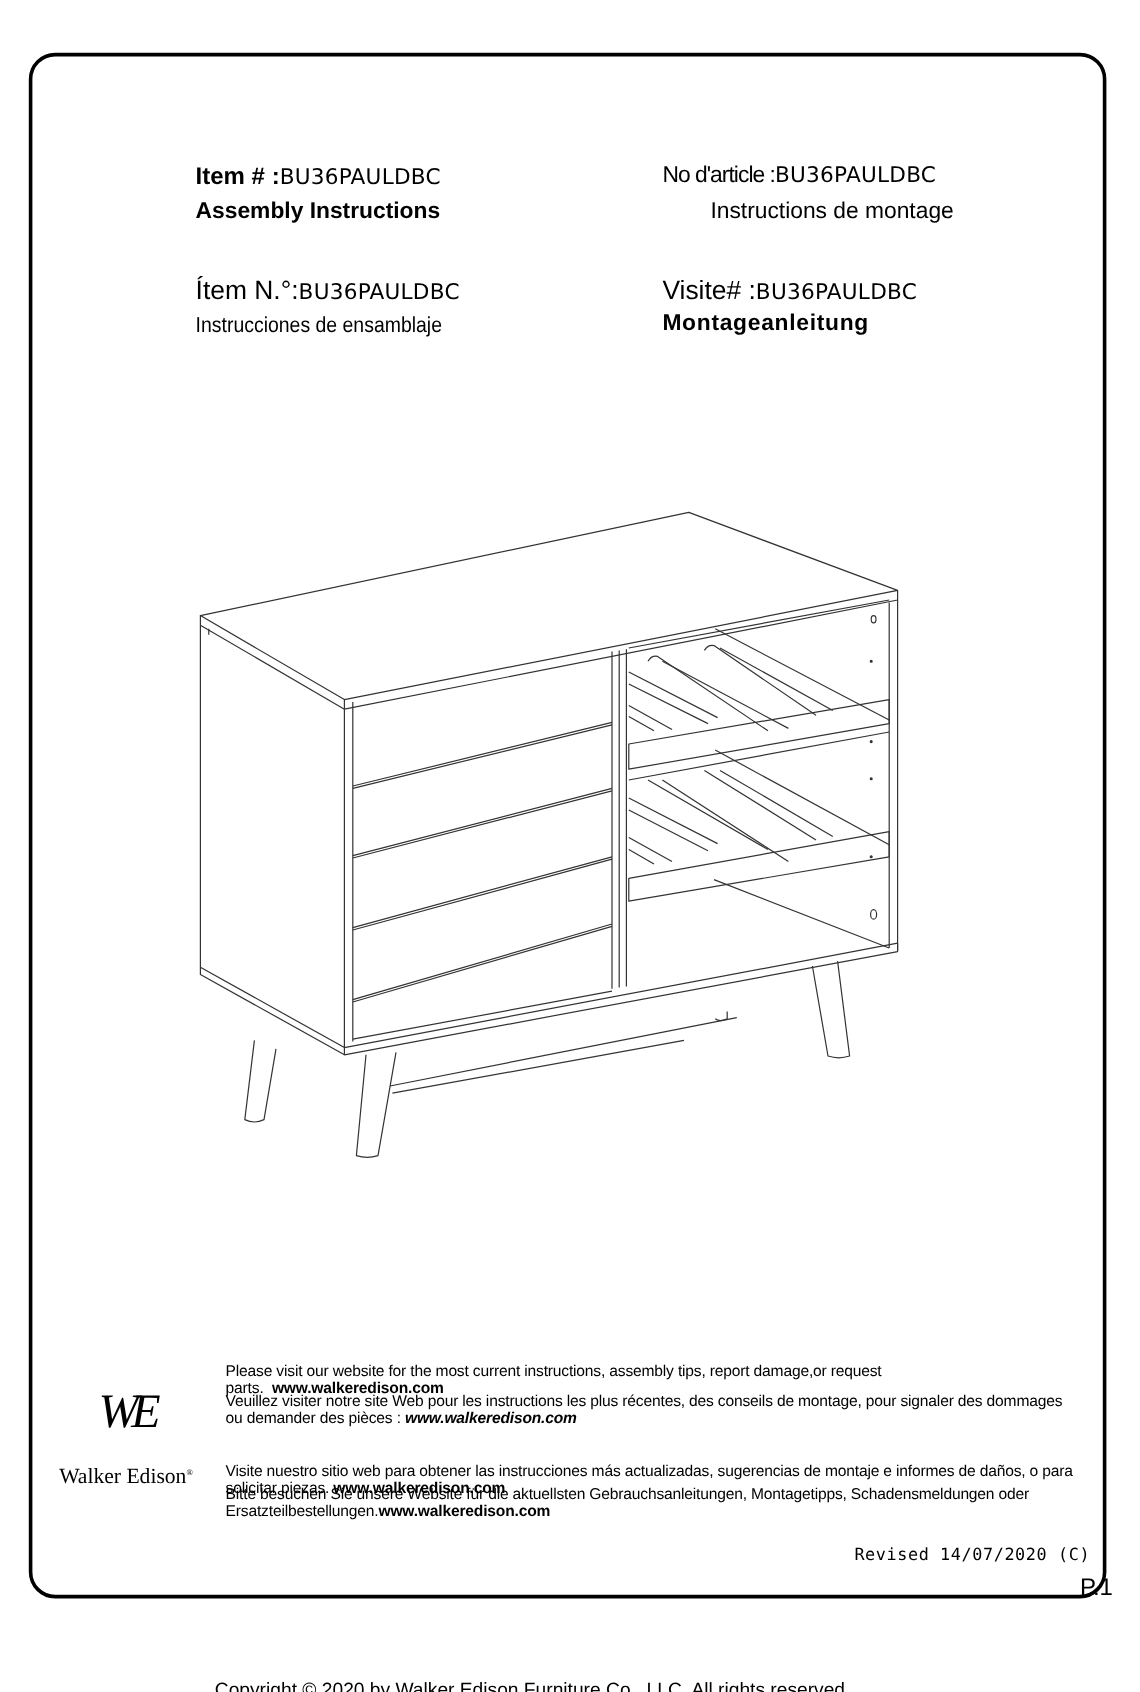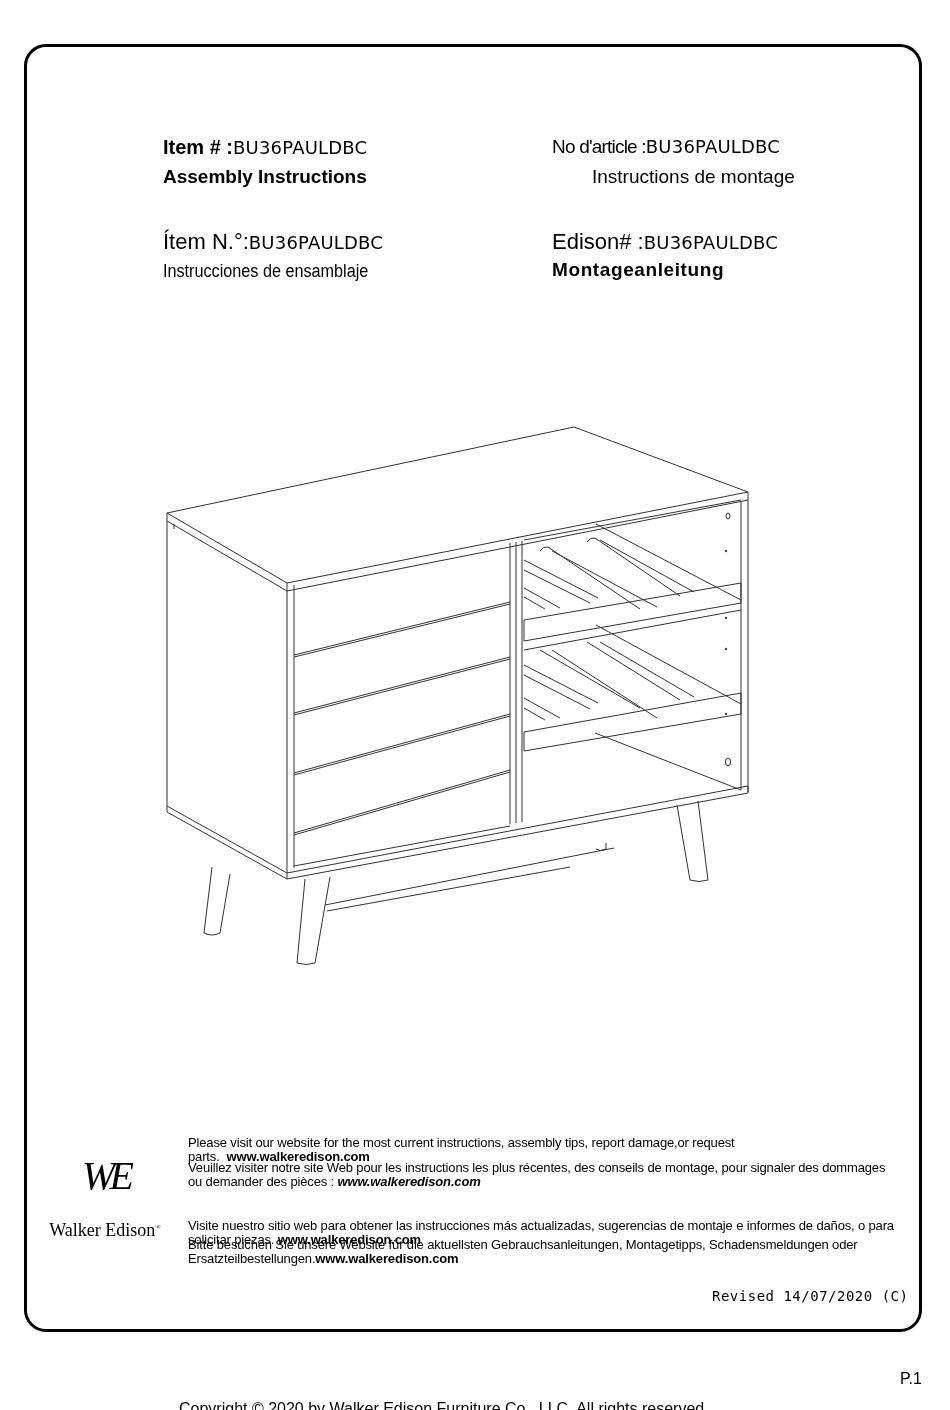--- a/index.html
+++ b/index.html
@@ -14,21 +14,21 @@
     .sub.narrow { font-size: 18px; transform: scaleX(0.9); transform-origin: left center; }
     .drawing { position: absolute; left: 160px; top: 420px; width: 600px; height: 560px; }
     .logo { position: absolute; left: 40px; top: 1152px; width: 130px; height: 100px; text-align: center; }
     .logo-mark { font-family: "Liberation Serif", serif; font-style: italic; font-size: 40px; line-height: 40px; display: block; margin-top: 4px; letter-spacing: -6px; }
     .logo-name { font-family: "Liberation Serif", serif; font-size: 18px; display: block; margin-top: 24px; white-space: nowrap; }
     .visit { position: absolute; left: 188px; width: 712px; font-size: 13px; line-height: 14px; letter-spacing: -0.15px; }
     .visit b { font-weight: bold; }
     .visit i.url { font-weight: bold; font-style: italic; }
     .revised { position: absolute; left: 712px; top: 1288px; font-family: "DejaVu Sans Mono", monospace; font-size: 14px; letter-spacing: 0.5px; white-space: nowrap; }
     .copyright { position: absolute; left: 179px; top: 1400px; font-size: 16px; white-space: nowrap; }
-    .pagenum { position: absolute; left: 900px; top: 1370px; font-size: 16px; white-space: nowrap; }
+    .pagenum { position: absolute; left: 900px; top: 1312px; font-size: 20px; white-space: nowrap; }
   </style>
 </head>
 <body>
 
 <div class="frame"></div>
 
 <div class="hdr" style="left:163px; top:136px;">
   <span class="lbl bold">Item # :</span><span class="code">BU36PAULDBC</span>
 </div>
 <div class="sub bold" style="left:163px; top:166px;">Assembly  Instructions</div>
@@ -37,21 +37,21 @@
   <span class="lbl" style="font-size:19px; letter-spacing:-0.8px;">No d'article :</span><span class="code">BU36PAULDBC</span>
 </div>
 <div class="sub" style="left:552px; top:166px;margin-left:40px;">Instructions de montage</div>
 
 <div class="hdr" style="left:163px; top:229px;">
   <span class="lbl" style="font-size:22px;">Ítem N.°:</span><span class="code">BU36PAULDBC</span>
 </div>
 <div class="sub narrow" style="left:163px; top:261px;">Instrucciones de ensamblaje</div>
 
 <div class="hdr" style="left:552px; top:229px;">
-  <span class="lbl" style="font-size:22px;">Edison# :</span><span class="code">BU36PAULDBC</span>
+  <span class="lbl" style="font-size:22px;">Visite# :</span><span class="code">BU36PAULDBC</span>
 </div>
 <div class="sub bold" style="left:552px; top:259px; letter-spacing:0.6px;">Montageanleitung</div>
 
 <svg class="drawing" viewBox="160 420 600 560" xmlns="http://www.w3.org/2000/svg" fill="none" stroke="#333" stroke-width="1" stroke-linejoin="round">
 
   <polygon points="167,513 574,427 748,492 287,583"></polygon>
   <polyline points="167,513 167,521 287,591 748,500 748,492"></polyline>
   <line x1="287" y1="583" x2="287" y2="591"></line>
 
   <polyline points="167,521 167,806 287,873 287,591"></polyline>

